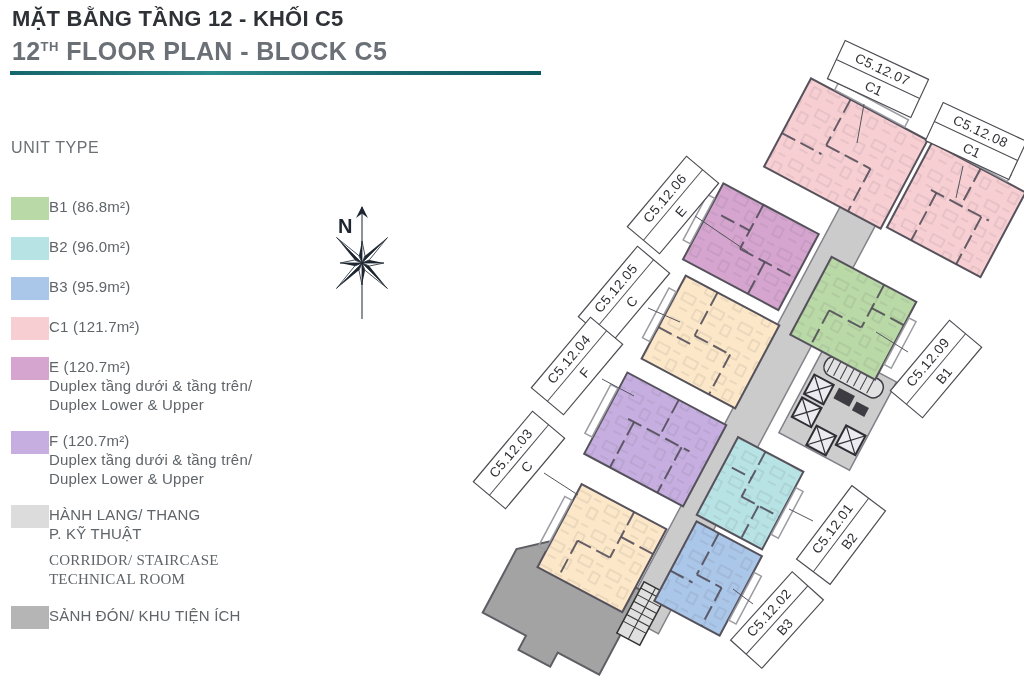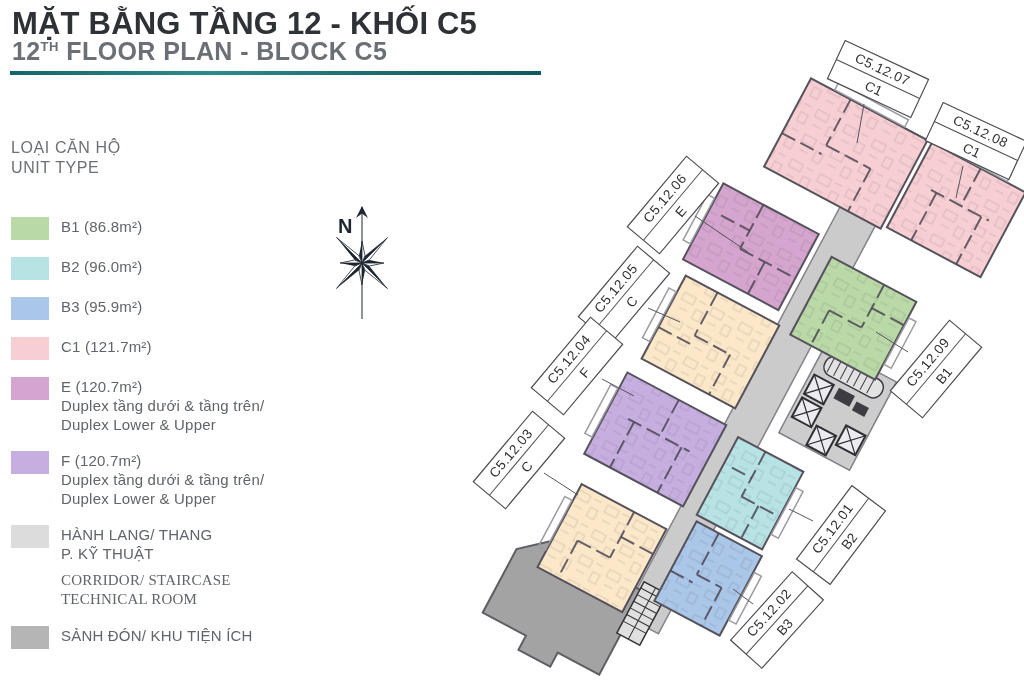--- a/index.html
+++ b/index.html
@@ -1,45 +1,44 @@
 <!DOCTYPE html>
 <html><head>
 <meta charset="utf-8">
 <style>
   html,body{margin:0;padding:0;background:#fff;}
   #page{position:relative;width:1024px;height:684px;background:#ffffff;overflow:hidden;
         font-family:"Liberation Sans", sans-serif;}
   
-  #title{position:absolute;left:12px;top:6px;font-size:31px;font-weight:700;color:#2e3237;letter-spacing:.2px;}
+  #title{position:absolute;left:12px;top:6px;font-size:22px;font-weight:700;color:#2e3237;letter-spacing:.2px;}
   #subtitle{position:absolute;left:12px;top:37px;font-size:25px;font-weight:700;color:#6a7076;letter-spacing:.4px;}
   #subtitle sup{font-size:13px;vertical-align:9px;letter-spacing:.5px;}
   #rule{position:absolute;left:10px;top:71px;width:531px;height:4px;
         background:linear-gradient(90deg,#15666c,#2c8b8d 38%,#1a6a70 70%,#0f5a60);}
   
   #legend{position:absolute;left:11px;top:138px;width:300px;}
   #legend-title{font-size:16px;line-height:20px;color:#6a7076;letter-spacing:.6px;margin-bottom:39px;}
-  .lg-row{display:flex;gap:12px;margin-bottom:17px;}
+  .lg-row{display:flex;gap:0;margin-bottom:17px;}
   .sw{width:38px;height:23px;flex:0 0 38px;}
   .lg-tx{font-size:15px;line-height:19px;color:#5f6569;letter-spacing:.2px;}
   .lg-en{margin-top:8px;font-family:Liberation Serif, serif;}
   
   #plan-svg{position:absolute;left:0;top:0;}
   text{font-family:"Liberation Sans", sans-serif;}
 </style>
 </head>
 <body>
 
 <div id="page">
   <div id="title">MẶT BẰNG TẦNG 12 - KHỐI C5</div>
   <div id="subtitle"><span>12</span><sup>TH</sup><span> FLOOR PLAN - BLOCK C5</span></div>
   <div id="rule"></div>
 
   <div id="legend">
     <div id="legend-title">
-      <div>LOẠI CĂN HỘ</div>
       <div>UNIT TYPE</div>
     </div>
     <div id="legend-items">
         <div class="lg-row">
           <span class="sw" style="background: rgb(185, 217, 166);"></span>
           <div class="lg-tx">
             <div>B1 (86.8m²)</div>
           </div>
         </div>
         <div class="lg-row">

